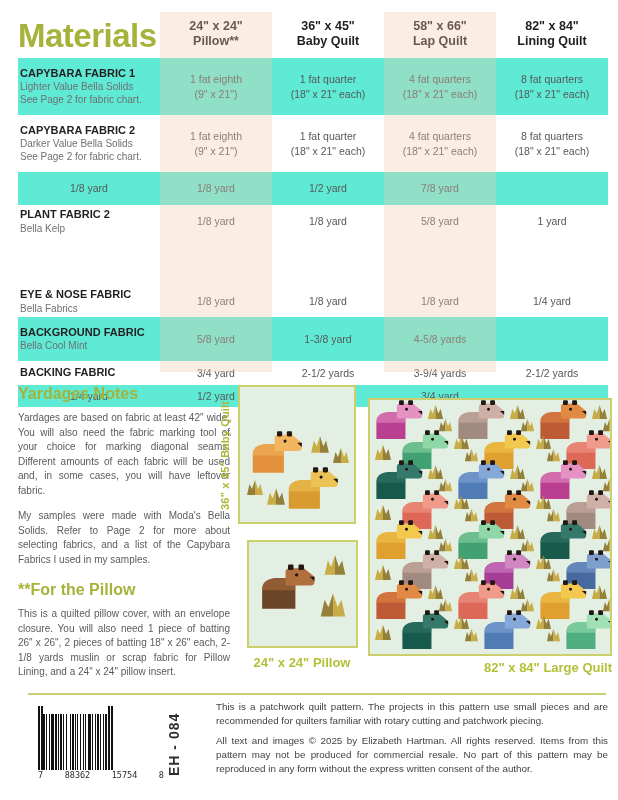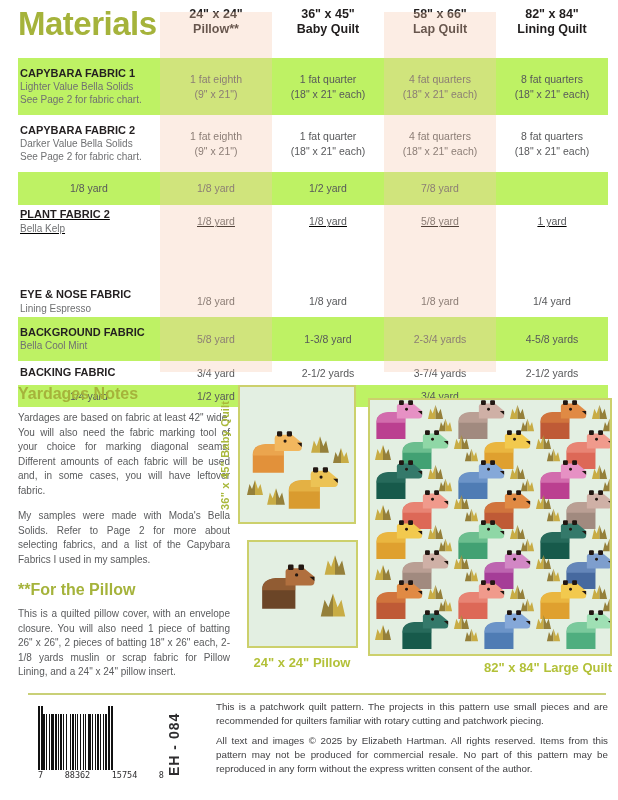--- a/index.html
+++ b/index.html
@@ -5,29 +5,29 @@
   html,body{margin:0;padding:0;}
   body{
     width:618px;height:800px;position:relative;overflow:hidden;
     background:#ffffff;font-family:"Liberation Sans",sans-serif;
     -webkit-font-smoothing:antialiased;
   }
   
   .col-stripe{position:absolute;top:12px;height:360px;width:112px;
     background:rgba(246,199,173,0.33);z-index:3;pointer-events:none;}
   #stripe-pillow{left:160px;} #stripe-lap{left:384px;}
-  .hdr{position:absolute;top:0;left:18px;width:590px;height:46px;
+  .hdr{position:absolute;top:12px;left:18px;width:590px;height:46px;
     display:grid;grid-template-columns:142px 112px 112px 112px 112px;}
   .title{font-size:33px;font-weight:bold;color:#a5b33b;letter-spacing:-0.5px;
     align-self:center;line-height:1;}
   .colhead{font-size:12.5px;font-weight:bold;color:#211e1e;text-align:center;
     line-height:1.2;padding-top:7px;}
   .tbl{position:absolute;top:58px;left:18px;width:590px;}
   .trow{display:grid;grid-template-columns:142px 112px 112px 112px 112px;}
-  .trow.shaded{background:#bef264;}
+  .trow.shaded{background:#5eead4;}
   .lbl{display:flex;flex-direction:column;justify-content:center;padding:2px 6px 2px 2px;}
   .lbl .nm{font-size:11px;font-weight:bold;color:#231f20;line-height:1.25;}
   .lbl .sb{font-size:10px;color:#6f7072;line-height:1.3;}
   .val{display:flex;flex-direction:column;justify-content:center;align-items:center;
     font-size:10.5px;color:#57585a;text-align:center;line-height:1.35;}
   
   .notes{position:absolute;left:18px;top:385px;width:212px;}
   .notes h2{font-size:16px;font-weight:bold;color:#a5b33b;margin:0 0 8px 0;}
   .notes p{font-size:10px;color:#5a5b5d;text-align:justify;line-height:1.45;margin:0 0 11px 0;}
   .notes .h-pillow{margin-top:14px;}
@@ -126,42 +126,42 @@
       <div class="val">
         <span>1/8 yard</span>
       </div>
       <div class="val">
         <span>1/2 yard</span>
       </div>
       <div class="val">
         <span>7/8 yard</span>
       </div>
     </div>
-    <div class="trow" style="height: 33px; text-decoration: underline;">
+    <div class="trow" style="height: 33px;">
       <div class="lbl">
         <span class="nm">PLANT FABRIC 2</span>
         <span class="sb">Bella Kelp</span>
       </div>
       <div class="val">
         <span>1/8 yard</span>
       </div>
       <div class="val">
         <span>1/8 yard</span>
       </div>
       <div class="val">
         <span>5/8 yard</span>
       </div>
       <div class="val">
         <span>1 yard</span>
       </div>
     </div>
     <div class="trow" style="height: 31px; margin-top: 48px;">
       <div class="lbl">
         <span class="nm">EYE &amp; NOSE FABRIC</span>
-        <span class="sb">Lining Espresso</span>
+        <span class="sb">Bella Fabrics</span>
       </div>
       <div class="val">
         <span>1/8 yard</span>
       </div>
       <div class="val">
         <span>1/8 yard</span>
       </div>
       <div class="val">
         <span>1/8 yard</span>
       </div>
@@ -174,38 +174,35 @@
         <span class="nm">BACKGROUND FABRIC</span>
         <span class="sb">Bella Cool Mint</span>
       </div>
       <div class="val">
         <span>5/8 yard</span>
       </div>
       <div class="val">
         <span>1-3/8 yard</span>
       </div>
       <div class="val">
-        <span>2-3/4 yards</span>
-      </div>
-      <div class="val">
         <span>4-5/8 yards</span>
       </div>
     </div>
     <div class="trow" style="height: 24px;">
       <div class="lbl">
         <span class="nm">BACKING FABRIC</span>
       </div>
       <div class="val">
         <span>3/4 yard</span>
       </div>
       <div class="val">
         <span>2-1/2 yards</span>
       </div>
       <div class="val">
-        <span>3-7/4 yards</span>
+        <span>3-9/4 yards</span>
       </div>
       <div class="val">
         <span>2-1/2 yards</span>
       </div>
     </div>
     <div class="trow shaded" style="height: 22px;">
       <div class="val">
         <span>1/4 yard</span>
       </div>
       <div class="val">

